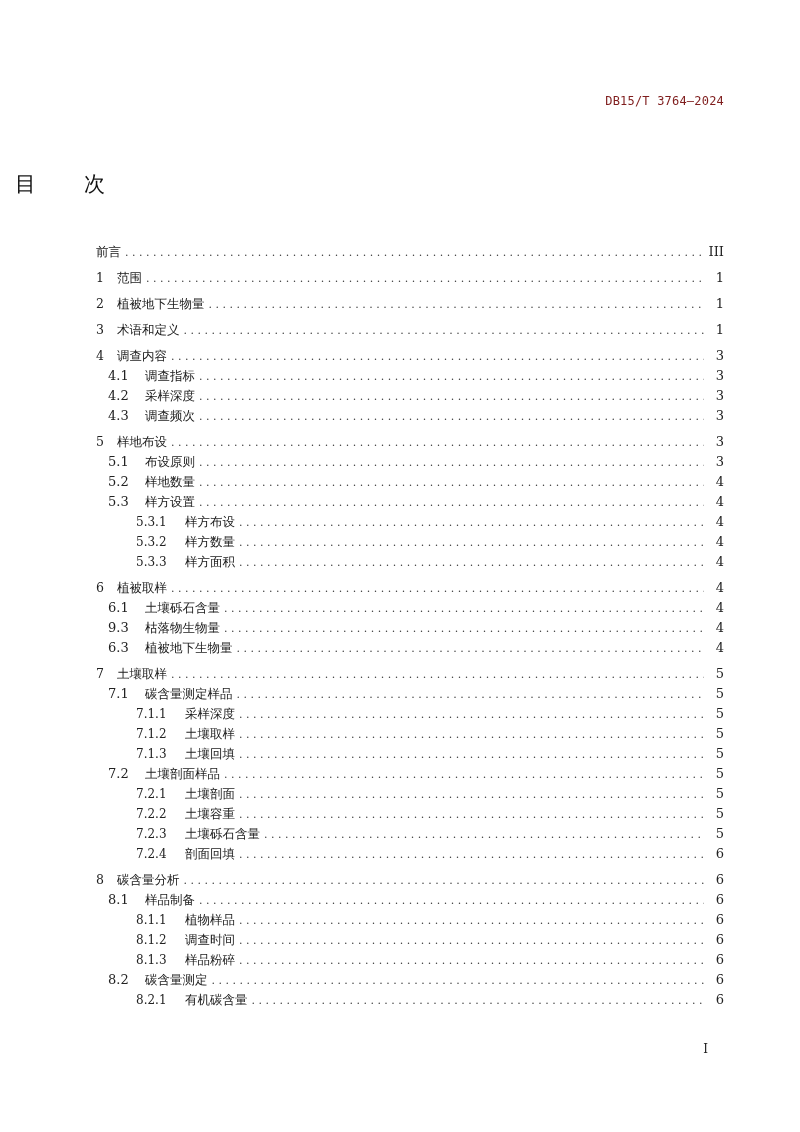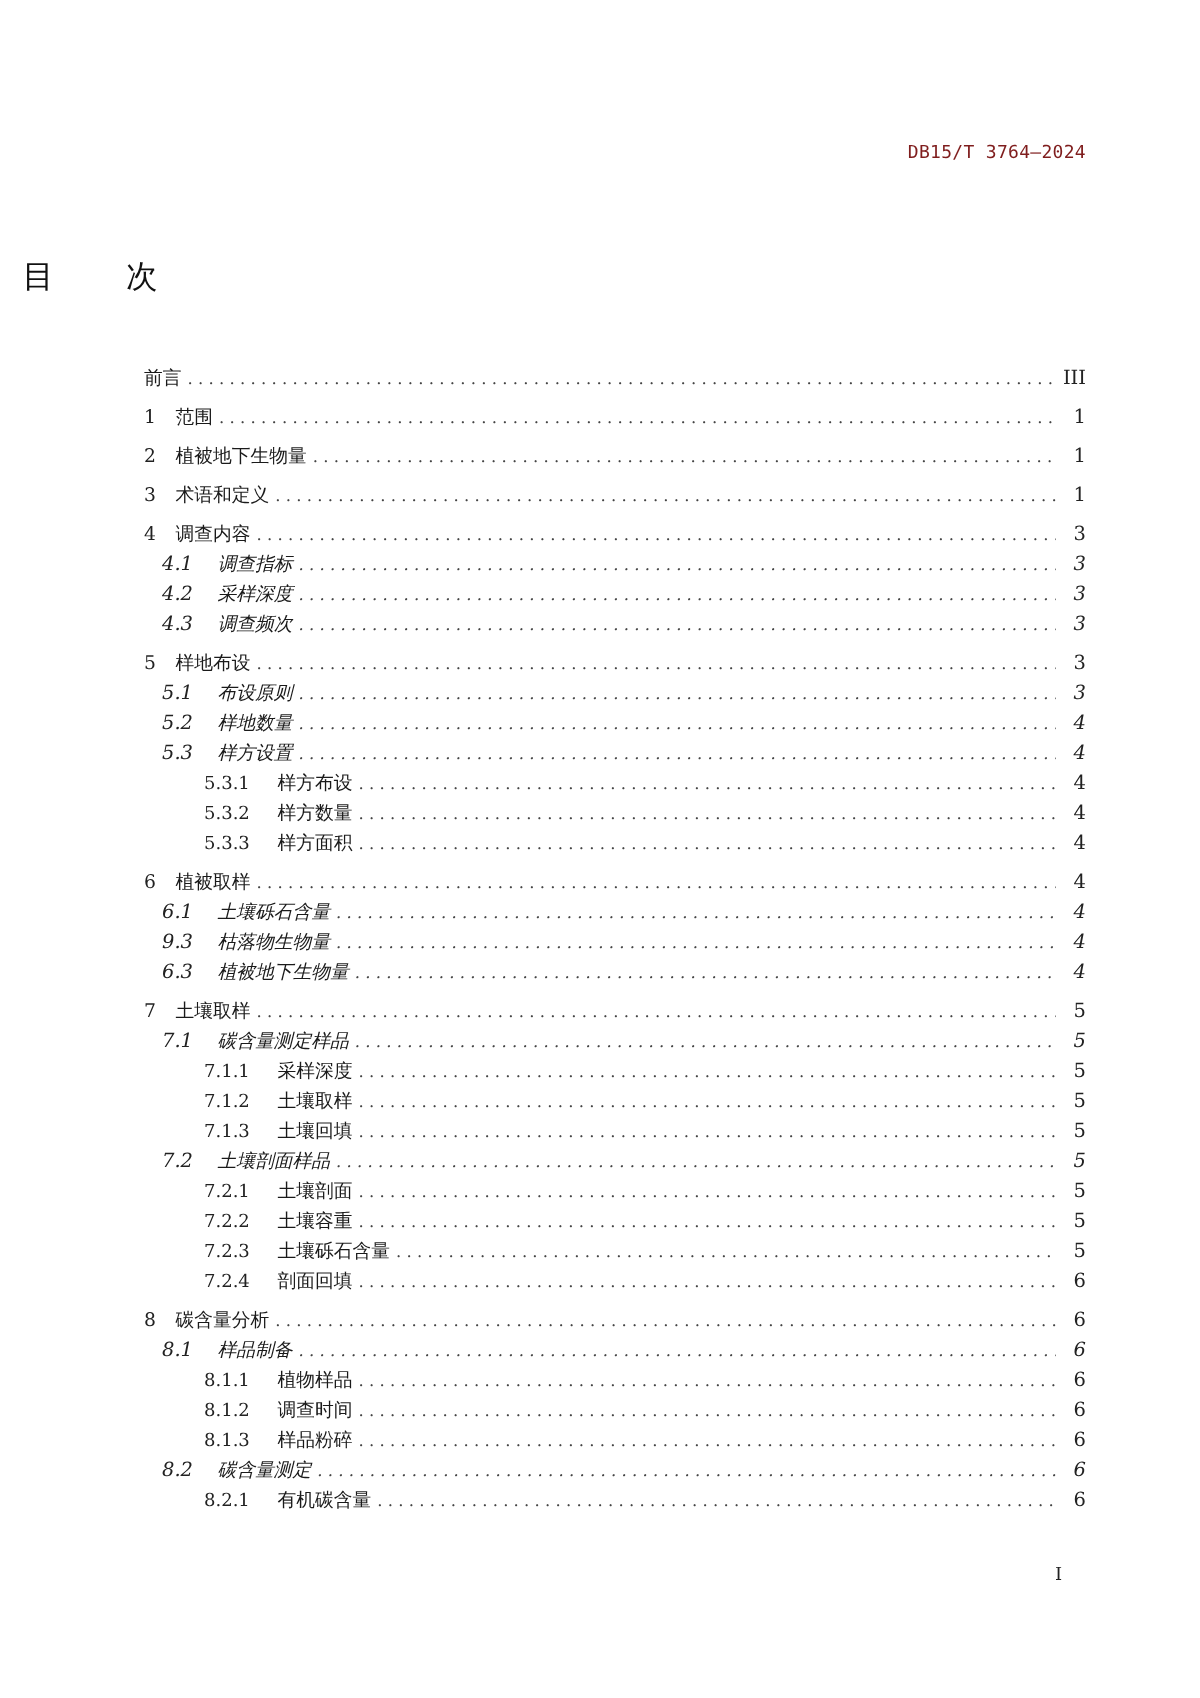--- a/index.html
+++ b/index.html
@@ -10,21 +10,21 @@
   .title { position: absolute; top: 170px; left: 15px; width: 800px; text-align: left;
            font-family: "DejaVu Sans", "Liberation Sans", sans-serif; font-size: 21px; color: #111; }
   .title span { display: inline-block; }
   .title .gap { width: 48px; }
   .toc { position: absolute; top: 242px; left: 96px; width: 628px; margin: 0; padding: 0; list-style: none; }
   .row { position: relative; height: 20px; line-height: 20px; font-size: 12.5px; display: flex; align-items: baseline; }
   .row.l1 { margin-top: 6px; }
   .row.l1.first { margin-top: 0; }
   .row .num { flex: none; color: #222; }
   .row.l1 .num { width: 21px; }
-  .row.l2 { padding-left: 12px; font-style: italic; }
+  .row.l2 { padding-left: 12px; }
   .row.l2 .num { width: 37px; font-size: 13px; }
   .row.l3 { padding-left: 28px; }
   .row.l3 .num { width: 49px; font-size: 12px; margin-left: 12px; }
   .row .label { flex: none; white-space: nowrap; padding-right: 4px; }
   .row .dots { flex: 1 1 auto; overflow: hidden; white-space: nowrap; color: #444; font-size: 11px; letter-spacing: 3.3px; }
   .row .dots::before { content: ". . . . . . . . . . . . . . . . . . . . . . . . . . . . . . . . . . . . . . . . . . . . . . . . . . . . . . . . . . . . . . . . . . . . . . . . . . . . . . . . . . . . . . . . . . . . . . . . . . . . . . . . . . . . . . . . . . . . . . . . . . . . . . . . . . . . . . . . . . . . ."; letter-spacing: 0; }
   .row .page { flex: none; min-width: 14px; text-align: right; padding-left: 6px; font-size: 13px; color: #222; }
   .footer-page { position: absolute; top: 1042px; right: 92px; font-size: 12px; color: #222; }
 </style>
 </head>

